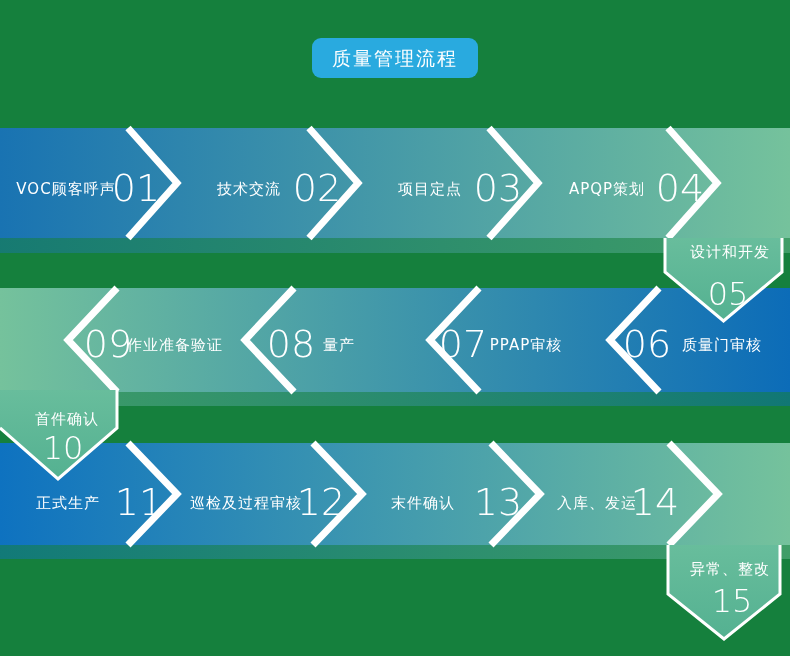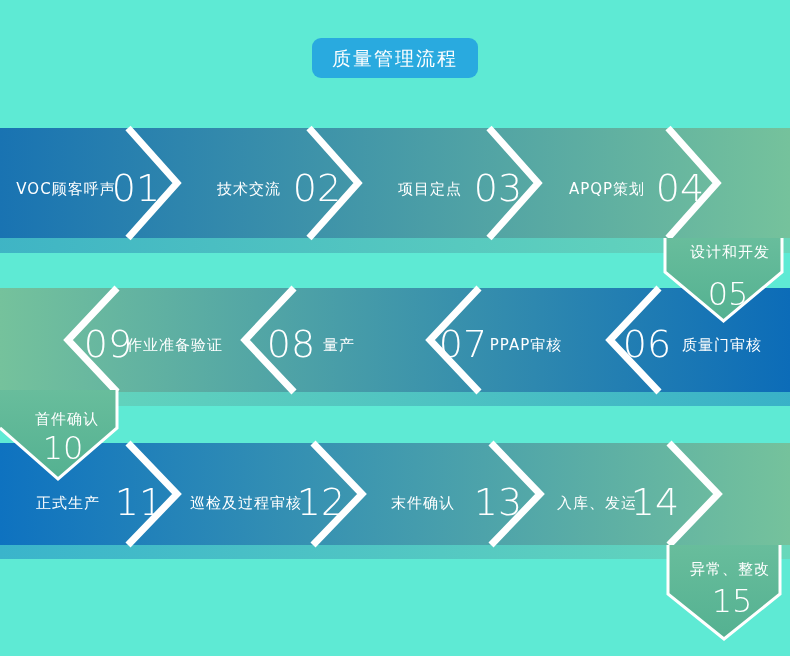--- a/index.html
+++ b/index.html
@@ -1,16 +1,16 @@
 <!DOCTYPE html>
 <html><head>
 <meta charset="utf-8">
 <style>
   html,body{margin:0;padding:0;background:#ffffff;}
-  .stage{width:790px;height:656px;position:relative;background:#5eead4;overflow:hidden;}
+  .stage{width:790px;height:656px;position:relative;background:#15803d;overflow:hidden;}
   svg{display:block;}
   text{
     font-family:"DejaVu Sans","Liberation Sans",sans-serif;
     fill:#ffffff;
   }
   .badge-text{font-size:19px;font-weight:500;letter-spacing:2px;}
   .step-label{font-size:15px;font-weight:400;letter-spacing:1px;}
   .step-num{font-size:38px;font-weight:300;}
   .step-num-sm{font-size:32px;font-weight:300;}
   .chev{fill:none;stroke:#ffffff;stroke-width:7;stroke-linejoin:miter;}

